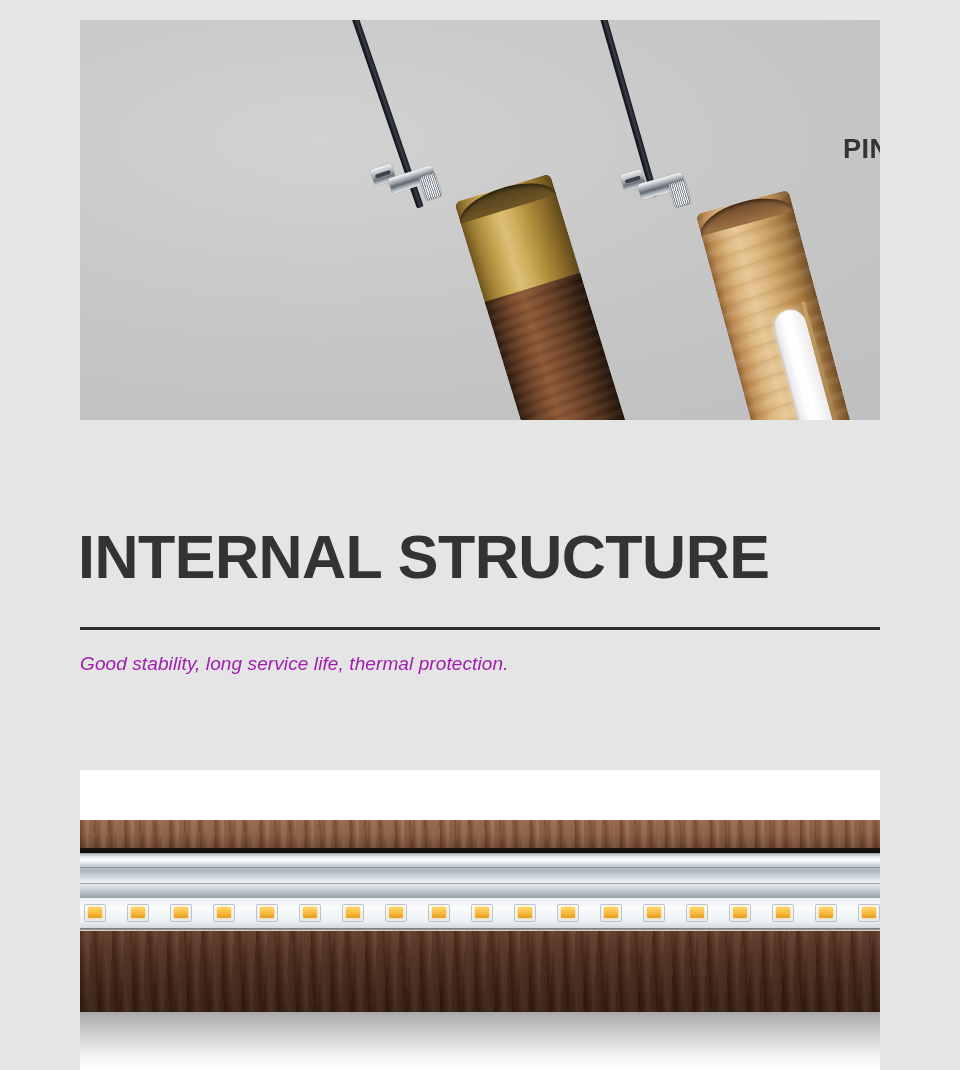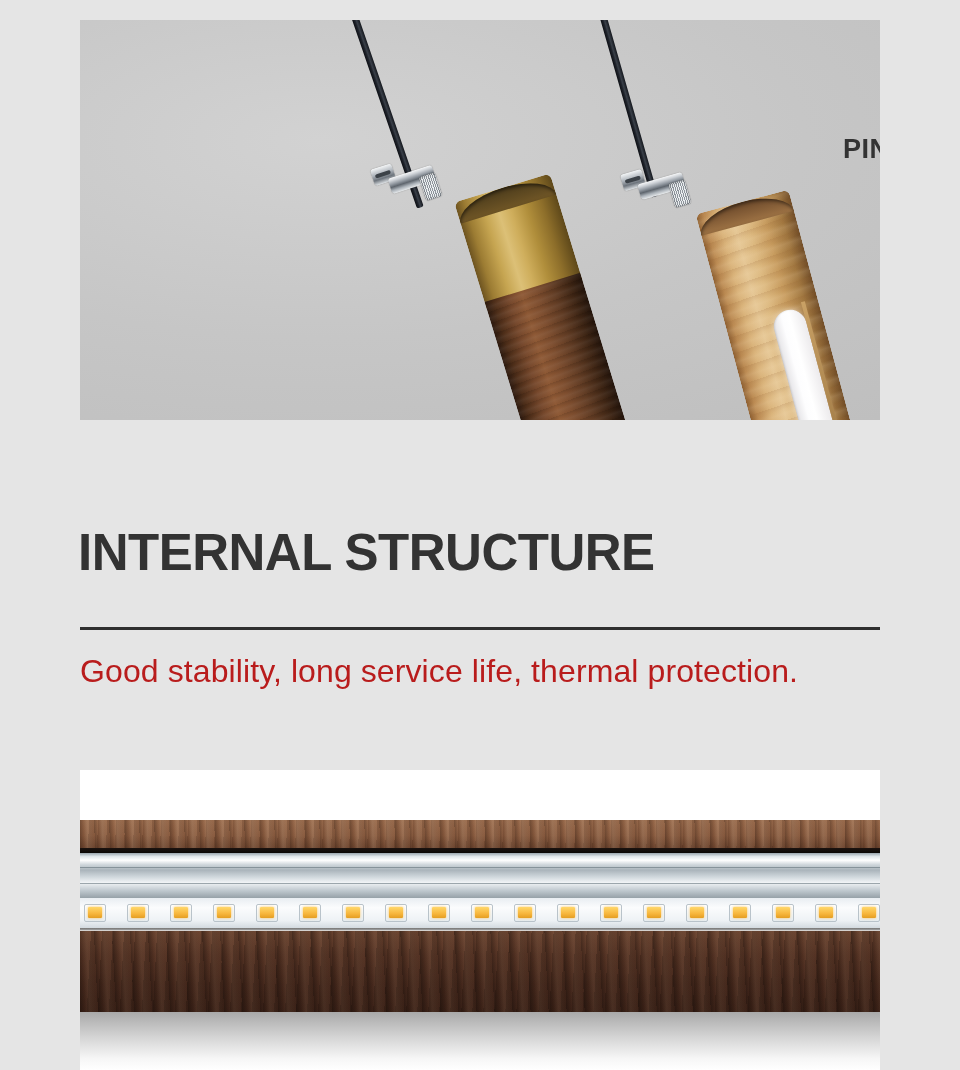--- a/index.html
+++ b/index.html
@@ -211,43 +211,44 @@
     left: 763px;
     top: 114px;
     font-size: 27px;
   }
 
   
   .section-heading {
     position: absolute;
     left: 78px;
     top: 527px;
-    font-size: 51px;
+    font-size: 61px;
     font-weight: bold;
     color: #333333;
     letter-spacing: -0.5px;
     line-height: 1;
     white-space: nowrap;
   }
   .heading-rule {
     position: absolute;
     left: 80px;
     top: 627px;
     width: 800px;
     height: 3px;
     background: #2f2f2f;
   }
   .section-subtitle {
     position: absolute;
     left: 80px;
     top: 653px;
-    font-size: 32px;
-    color: #b91c1c;
+    font-size: 19px;
+    color: #a21caf;
     letter-spacing: 0.1px;
     white-space: nowrap;
+    font-style: italic;
   }
 
   
   .structure-photo {
     position: absolute;
     left: 80px;
     top: 770px;
     width: 800px;
     height: 300px;
     background: #ffffff;

